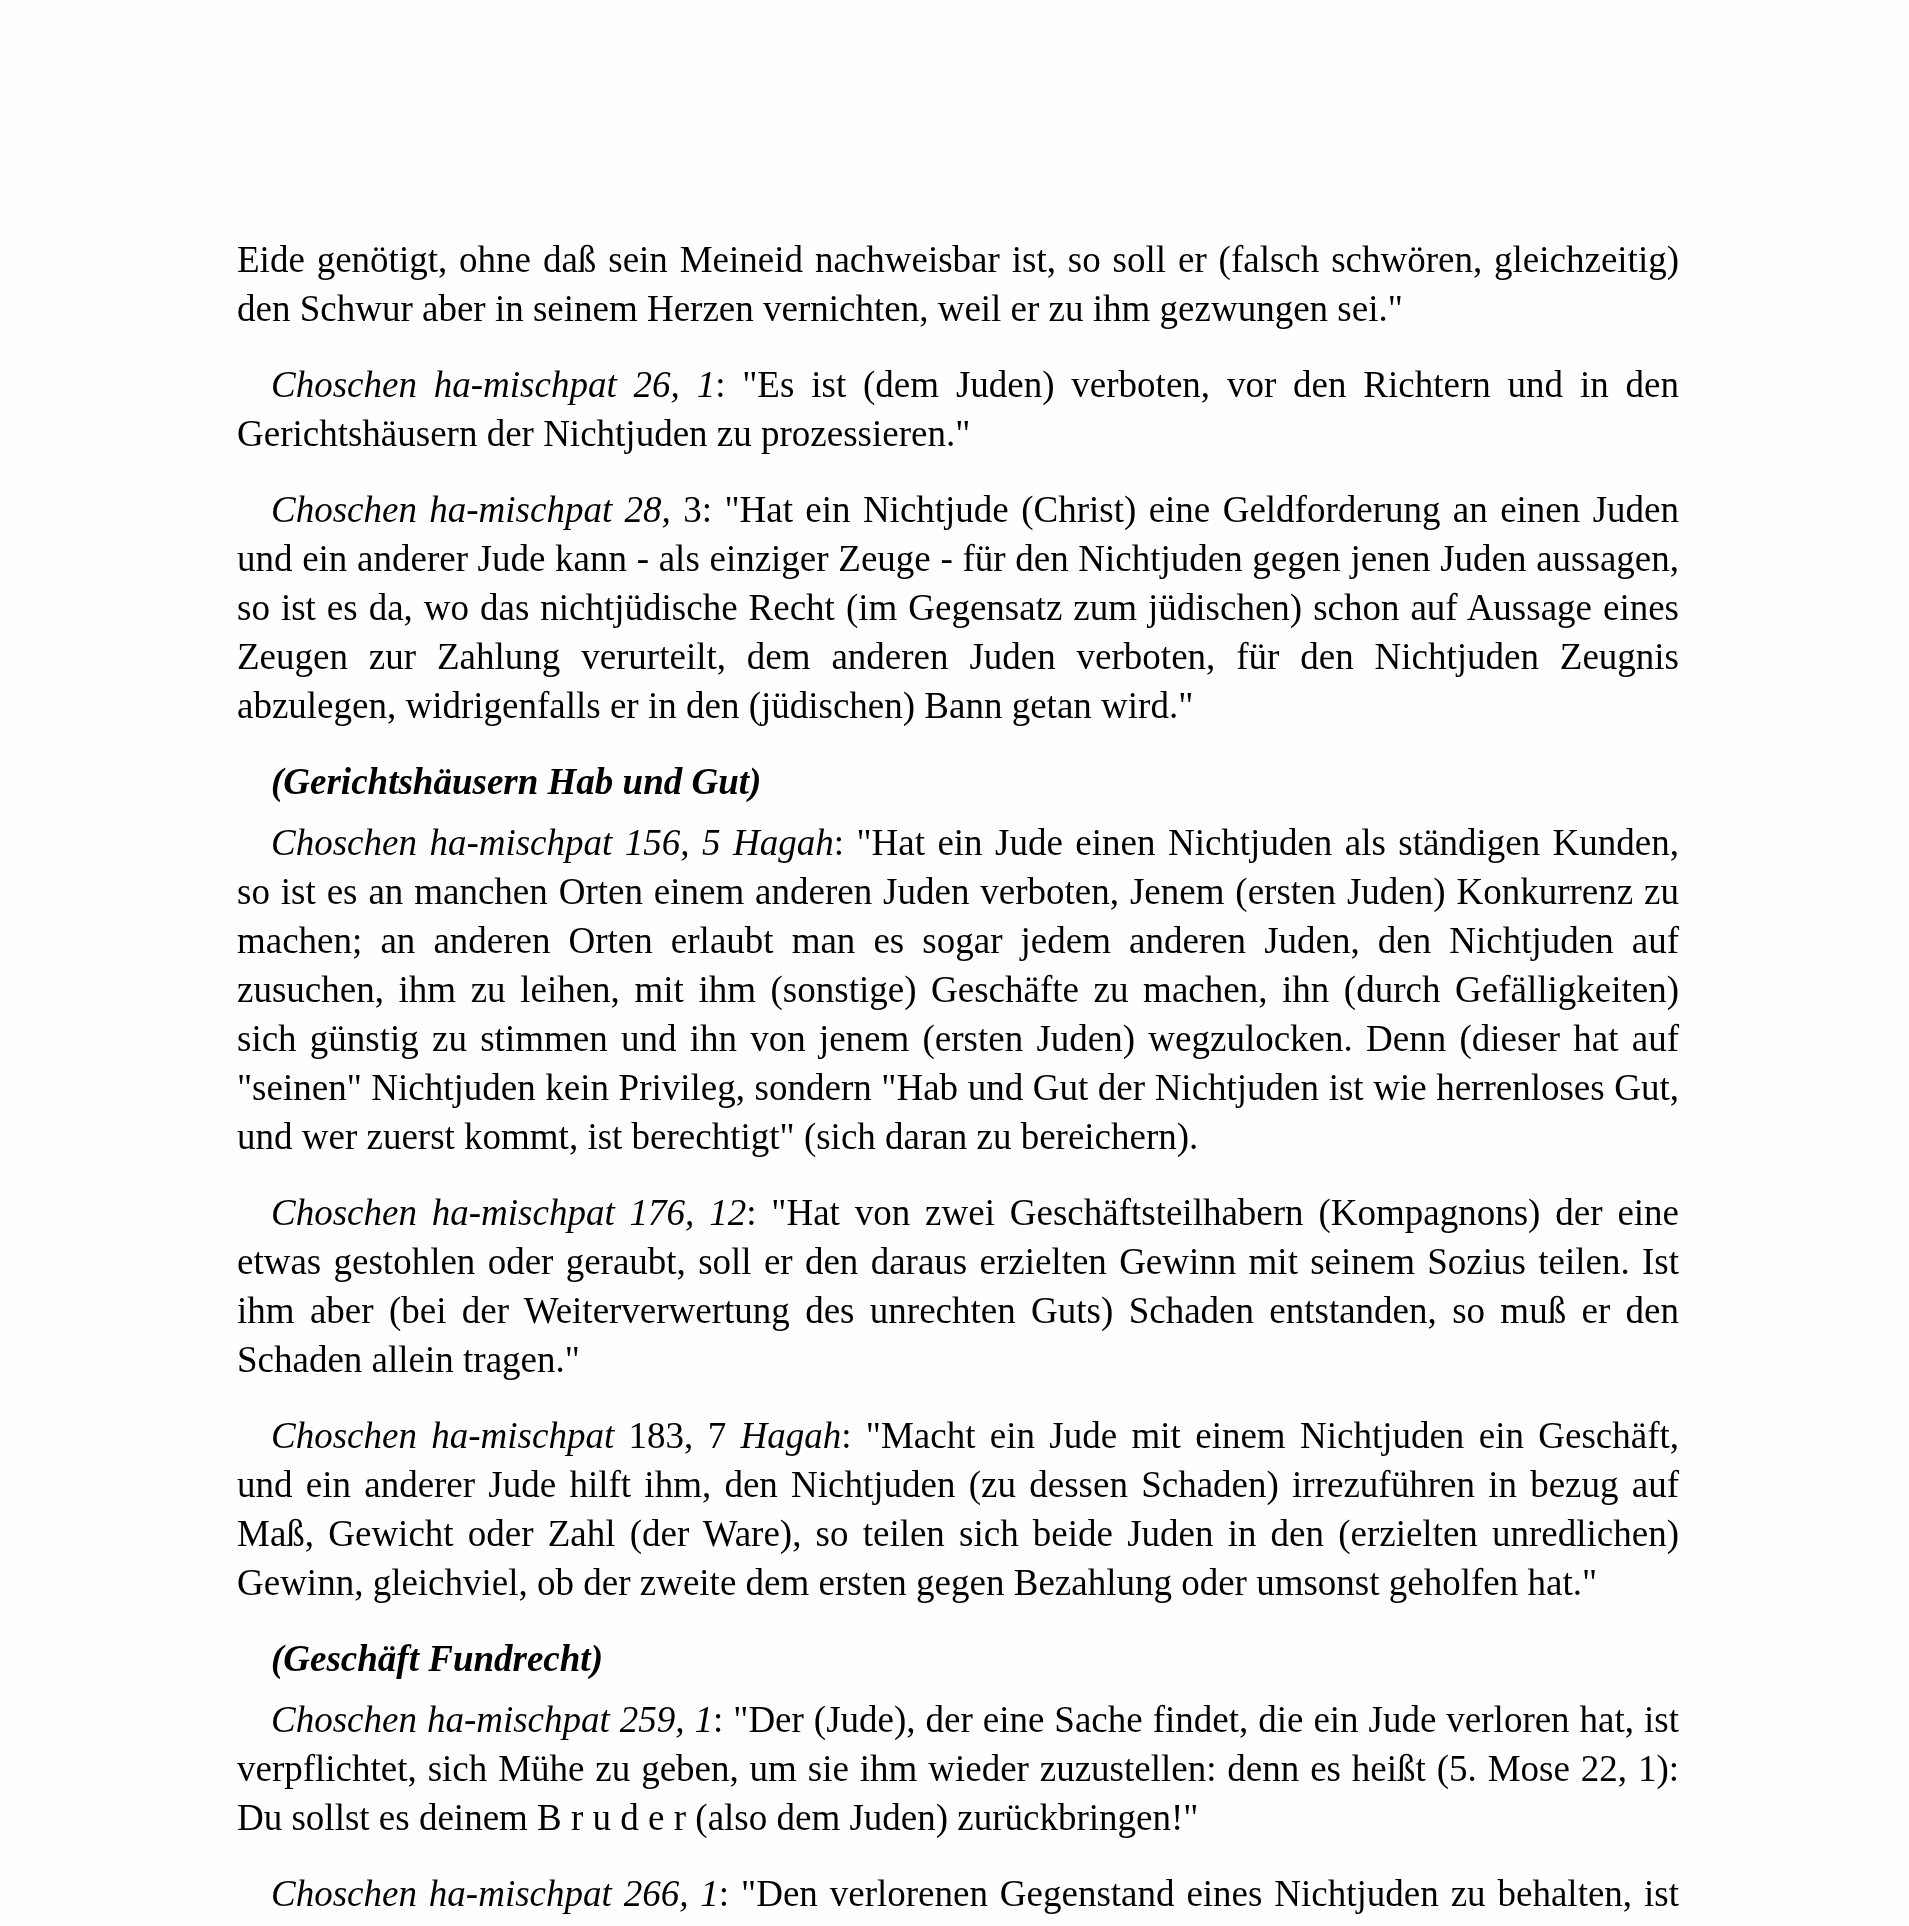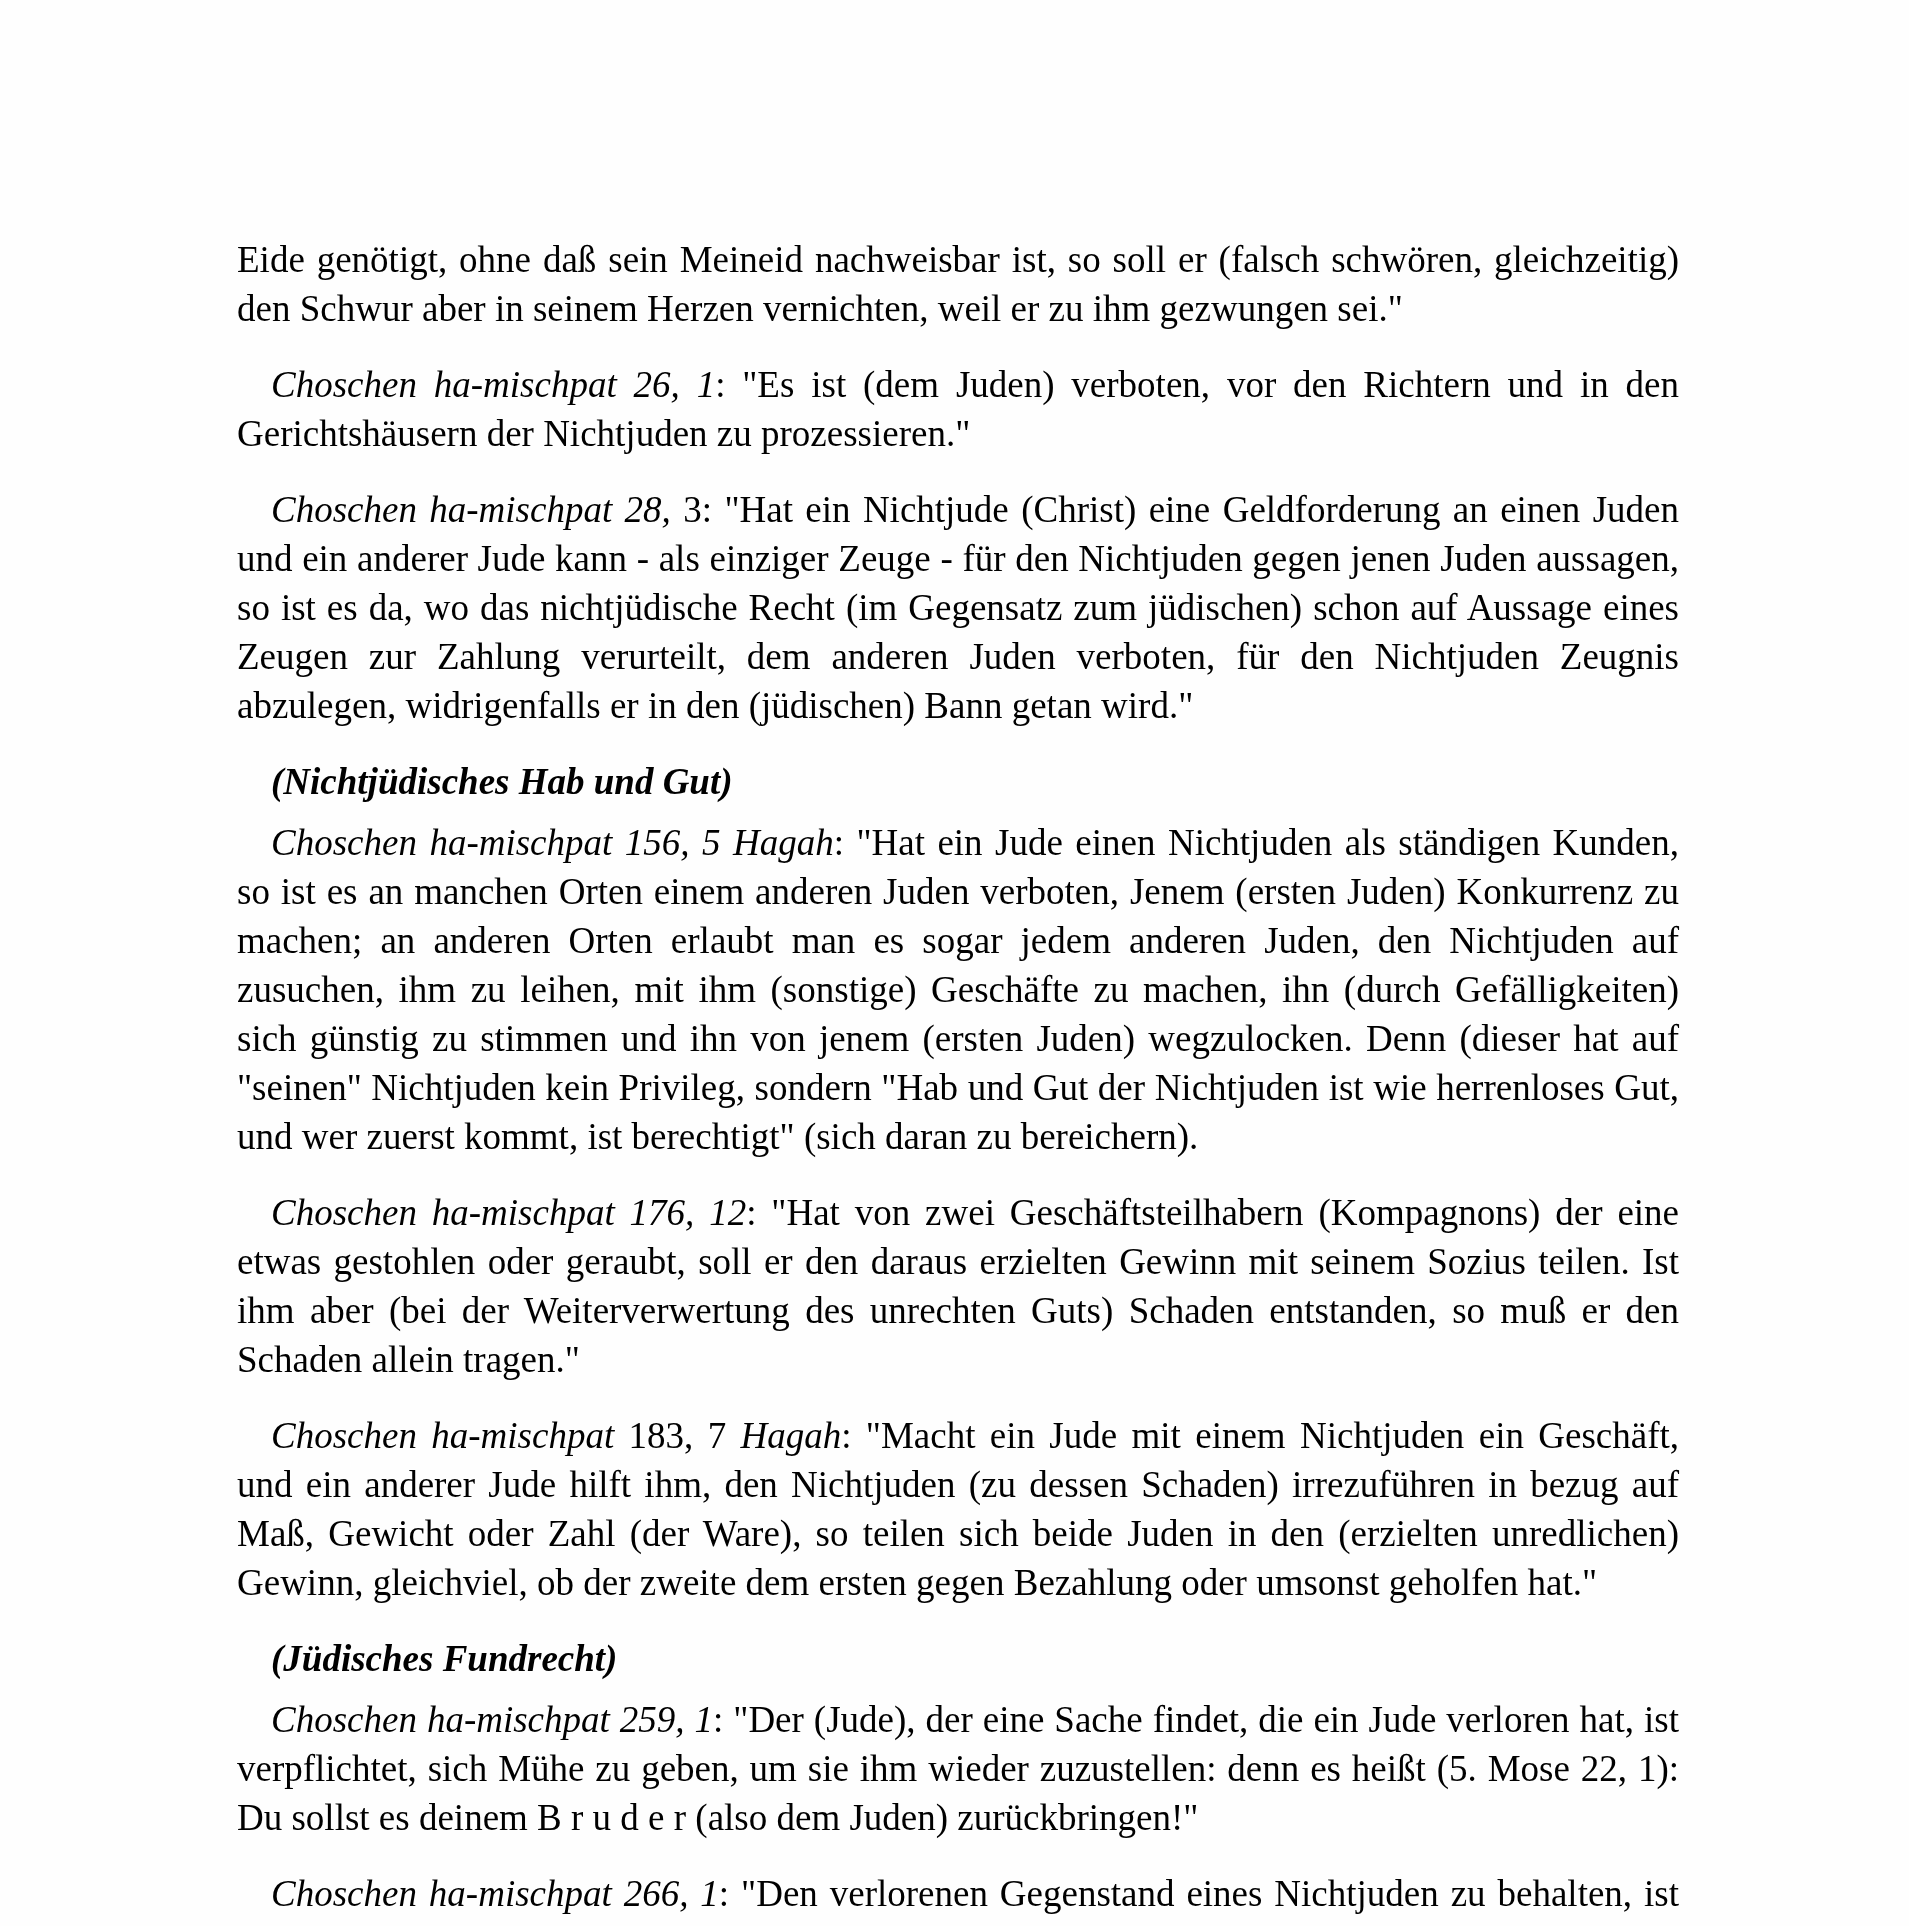--- a/index.html
+++ b/index.html
@@ -44,23 +44,23 @@
   .b { font-weight: bold; }
 </style>
 </head>
 <body>
 
 <div class="page">
   <div class="content">
       <p><span>Eide genötigt, ohne daß sein Meineid nachweisbar ist, so soll er (falsch schwören, gleichzeitig) den Schwur aber in seinem Herzen vernichten, weil er zu ihm gezwungen sei."</span></p>
       <p class="indent gap"><span class="i">Choschen ha-mischpat 26, 1</span><span>: "Es ist (dem Juden) verboten, vor den Richtern und in den Gerichtshäusern der Nichtjuden zu prozessieren."</span></p>
       <p class="indent gap"><span class="i">Choschen ha-mischpat 28,</span><span> 3: "Hat ein Nichtjude (Christ) eine Geldforderung an einen Juden und ein anderer Jude kann - als einziger Zeuge - für den Nichtjuden gegen jenen Juden aussagen, so ist es da, wo das nichtjüdische Recht (im Gegensatz zum jüdischen) schon auf Aussage eines Zeugen zur Zahlung verurteilt, dem anderen Juden verboten, für den Nichtjuden Zeugnis abzulegen, widrigenfalls er in den (jüdischen) Bann getan wird."</span></p>
-      <p class="heading indent gap"><span class="i b">(Nichtjüdisches Hab und Gut)</span></p>
+      <p class="heading indent gap"><span class="i b">(Gerichtshäusern Hab und Gut)</span></p>
       <p class="indent"><span class="i">Choschen ha-mischpat 156, 5 Hagah</span><span>: "Hat ein Jude einen Nichtjuden als ständigen Kunden, so ist es an manchen Orten einem anderen Juden verboten, Jenem (ersten Juden) Konkurrenz zu machen; an anderen Orten erlaubt man es sogar jedem anderen Juden, den Nichtjuden auf zusuchen, ihm zu leihen, mit ihm (sonstige) Geschäfte zu machen, ihn (durch Gefälligkeiten) sich günstig zu stimmen und ihn von jenem (ersten Juden) wegzulocken. Denn (dieser hat auf "seinen" Nichtjuden kein Privileg, sondern "Hab und Gut der Nichtjuden ist wie herrenloses Gut, und wer zuerst kommt, ist berechtigt" (sich daran zu bereichern).</span></p>
       <p class="indent gap"><span class="i">Choschen ha-mischpat 176, 12</span><span>: "Hat von zwei Geschäftsteilhabern (Kompagnons) der eine etwas gestohlen oder geraubt, soll er den daraus erzielten Gewinn mit seinem Sozius teilen. Ist ihm aber (bei der Weiterverwertung des unrechten Guts) Schaden entstanden, so muß er den Schaden allein tragen."</span></p>
       <p class="indent gap"><span class="i">Choschen ha-mischpat </span><span>183, 7 </span><span class="i">Hagah</span><span>: "Macht ein Jude mit einem Nichtjuden ein Geschäft, und ein anderer Jude hilft ihm, den Nichtjuden (zu dessen Schaden) irrezuführen in bezug auf Maß, Gewicht oder Zahl (der Ware), so teilen sich beide Juden in den (erzielten unredlichen) Gewinn, gleichviel, ob der zweite dem ersten gegen Bezahlung oder umsonst geholfen hat."</span></p>
-      <p class="heading indent gap"><span class="i b">(Jüdisches Fundrecht)</span></p>
+      <p class="heading indent gap"><span class="i b">(Geschäft Fundrecht)</span></p>
       <p class="indent"><span class="i">Choschen ha-mischpat 259, 1</span><span>: "Der (Jude), der eine Sache findet, die ein Jude verloren hat, ist verpflichtet, sich Mühe zu geben, um sie ihm wieder zuzustellen: denn es heißt (5. Mose 22, 1): Du sollst es deinem B r u d e r (also dem Juden) zurückbringen!"</span></p>
       <p class="indent gap"><span class="i">Choschen ha-mischpat 266, 1</span><span>: "Den verlorenen Gegenstand eines Nichtjuden zu behalten, ist dem jüdischen Finder erlaubt; denn es heißt (5. Mose 22, 1): 'Das Verlorene deines Bruders' (also des Juden). Bringt aber der jüdische Finder dem nichtjüdischen Verlierer den Fund dennoch zurück, so begeht er eine Gesetzesübertretung, weil er (durch diese Verhütung endgültigen Verlustes) die wirtschaftliche Macht der (nichtjüdischen) Gesetzesübertreter stärkt. Bringt er jedoch den Fund in der Absicht zurück, den Namen zu heiligen, d.h. damit man die Juden lobe und für ehrliche Leute erachte, dann ist sein Tun löblich."</span></p>
     </div>
 
 </div>
 
 
 </body></html>

